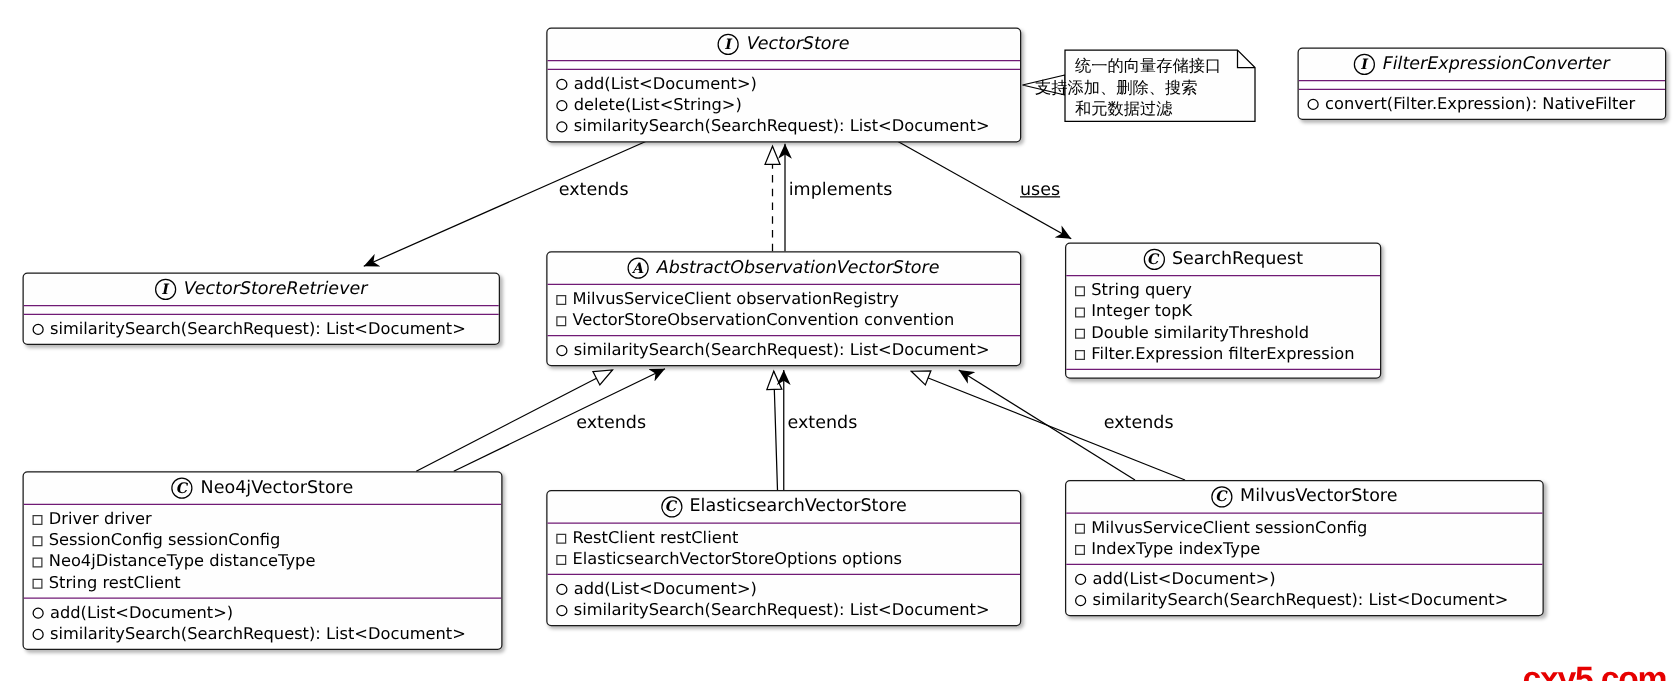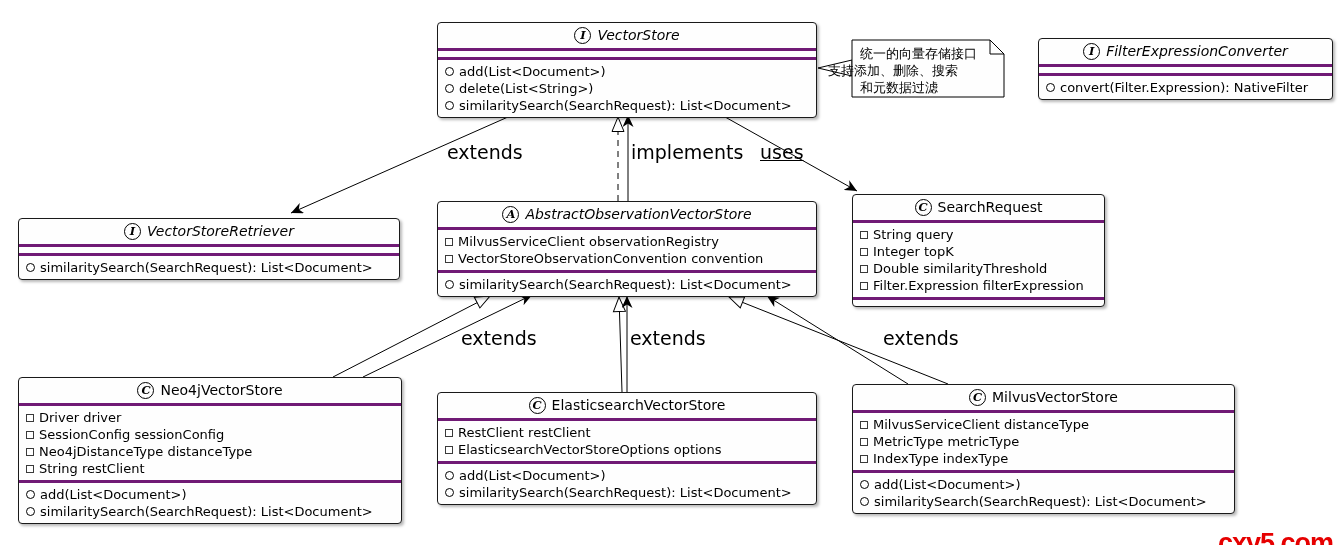--- a/index.html
+++ b/index.html
@@ -8,27 +8,27 @@
   svg.layer{position:absolute;left:0;top:0;pointer-events:none;}
 
   .uml-box{position:absolute;background:#fefefe;border:1px solid #1a1a1a;border-radius:4px;
            box-shadow:2px 2px 3px rgba(0,0,0,.28);box-sizing:border-box;font-size:13px;}
   .uml-title{display:flex;justify-content:center;align-items:center;gap:6px;
              padding:4px 6px;font-size:14px;line-height:17px;white-space:nowrap;}
   .uml-title .sname.it{font-style:italic;}
   .stereo{display:inline-flex;justify-content:center;align-items:center;width:17px;height:17px;
           border:1px solid #000;border-radius:50%;font-family:"DejaVu Serif","Liberation Serif",serif;
           font-size:11.5px;font-weight:bold;font-style:italic;flex:0 0 auto;box-sizing:border-box;}
-  .compartment{border-top:3px solid #701a75;padding:3px 6px 3px 7px;}
+  .compartment{border-top:1px solid #701a75;padding:3px 6px 3px 7px;}
   .compartment.empty{height:6px;padding:0;}
   .member{display:flex;align-items:flex-start;gap:5px;line-height:17px;white-space:nowrap;}
   .mk-field{flex:0 0 auto;width:6px;height:6px;border:1px solid #3a3a3a;margin-top:5px;background:#fff;}
   .mk-method{flex:0 0 auto;width:7px;height:7px;border:1px solid #000;border-radius:50%;margin-top:4px;background:#fff;}
 
-  .edge-label{position:absolute;font-size:19px;line-height:15px;white-space:nowrap;}
+  .edge-label{position:absolute;font-size:14px;line-height:15px;white-space:nowrap;}
   .note-text{position:absolute;font-size:13px;line-height:17px;white-space:nowrap;}
   .watermark{position:absolute;left:1218px;top:508px;font-size:27px;font-weight:900;
              letter-spacing:-1px;color:#e60000;font-family:"Liberation Sans","DejaVu Sans",sans-serif;margin-top:20px;}
 </style>
 </head>
 <body>
 
 <div id="canvas">
 
   <svg class="layer" width="1339" height="545">
@@ -228,44 +228,40 @@
   </div>
 
   <div class="uml-box" style="left:852px;top:384px;width:383px;">
     <div class="uml-title">
       <span class="stereo">C</span>
       <span class="sname">MilvusVectorStore</span>
     </div>
     <div class="compartment">
       <div class="member">
           <span class="mk-field"></span>
-          <span>MilvusServiceClient distanceType</span>
-        </div>
-      <div class="member">
-          <span class="mk-field"></span>
-          <span>MetricType metricType</span>
+          <span>MilvusServiceClient sessionConfig</span>
         </div>
       <div class="member">
           <span class="mk-field"></span>
           <span>IndexType indexType</span>
         </div>
     </div>
     <div class="compartment">
       <div class="member">
           <span class="mk-method"></span>
           <span>add(List&lt;Document&gt;)</span>
         </div>
       <div class="member">
           <span class="mk-method"></span>
           <span>similaritySearch(SearchRequest): List&lt;Document&gt;</span>
         </div>
     </div>
   </div>
 
   <div class="edge-label" style="left:447px;top:145px;">extends</div>
   <div class="edge-label" style="left:631px;top:145px;">implements</div>
-  <div class="edge-label" style="left:760px;top:145px;text-decoration:underline;">uses</div>
+  <div class="edge-label" style="left:816px;top:145px;text-decoration:underline;">uses</div>
   <div class="edge-label" style="left:461px;top:331px;">extends</div>
   <div class="edge-label" style="left:630px;top:331px;">extends</div>
   <div class="edge-label" style="left:883px;top:331px;">extends</div>
 
   <div class="watermark" style="color: rgb(230, 0, 0);">cxy5.com</div>
 </div>
 
 </body></html>

